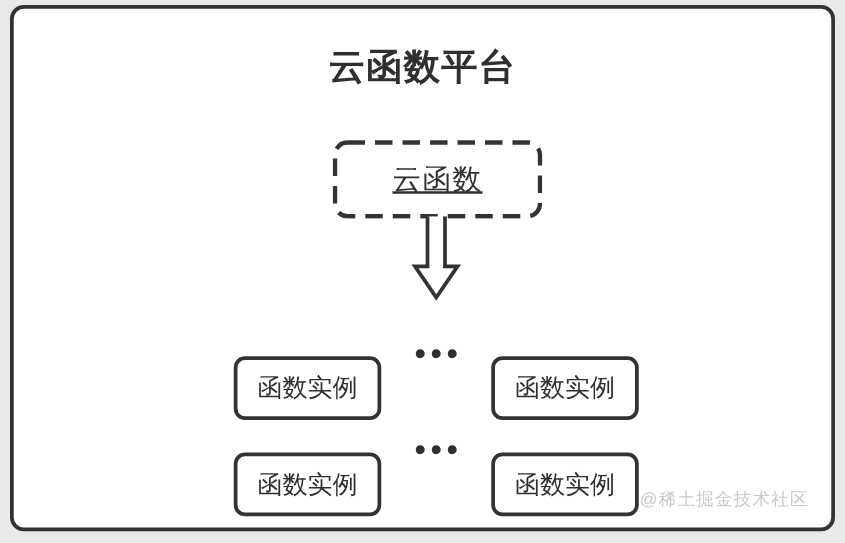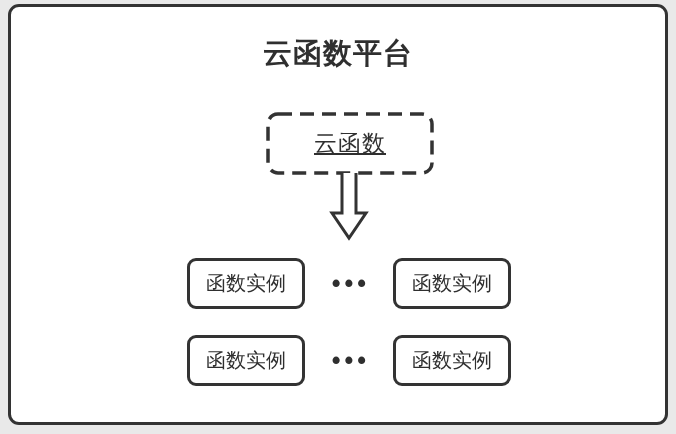--- a/index.html
+++ b/index.html
@@ -77,20 +77,21 @@
     width: 118px;
     height: 51px;
     border: 3px solid var(--stroke);
     border-radius: 9px;
     background: var(--panel-bg);
     display: flex;
     align-items: center;
     justify-content: center;
     font-size: 20px;
     color: var(--text);
+    margin-top: 27px;
   }
   .node.r1l { left: 176px; top: 251px; }
   .node.r1r { left: 382px; top: 251px; }
   .node.r2l { left: 176px; top: 328px; }
   .node.r2r { left: 382px; top: 328px; }
 
   .dots {
     position: absolute;
     width: 64px;
     height: 26px;
@@ -144,14 +145,15 @@
     </div>
 
     <div class="node r2l">
       <span>函数实例</span>
     </div>
     <div class="dots d2">•••</div>
     <div class="node r2r">
       <span>函数实例</span>
     </div>
 
+    <div class="watermark">@稀土掘金技术社区</div>
   </div>
 </div>
 
 </body></html>

